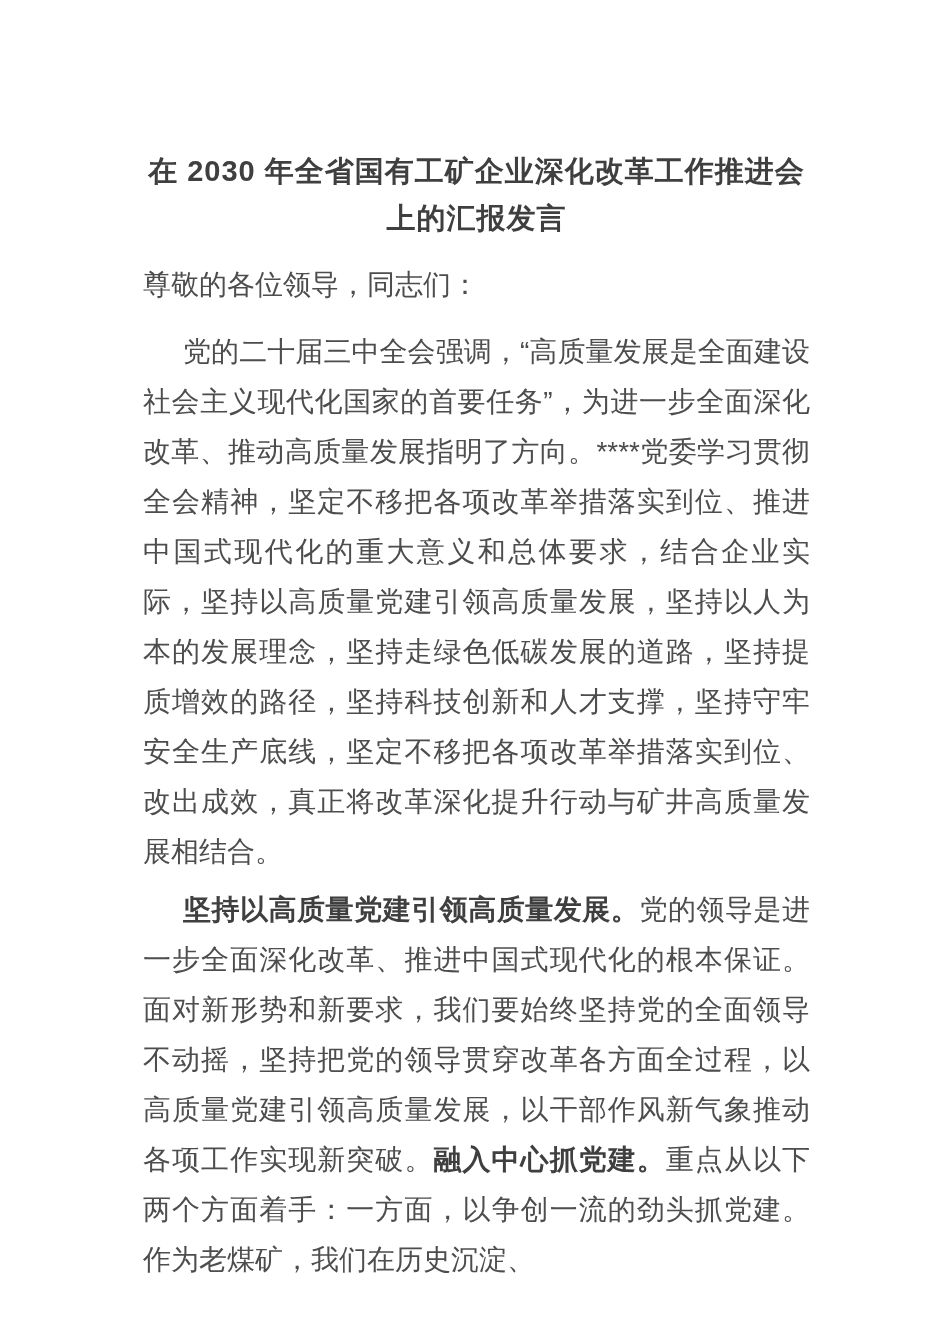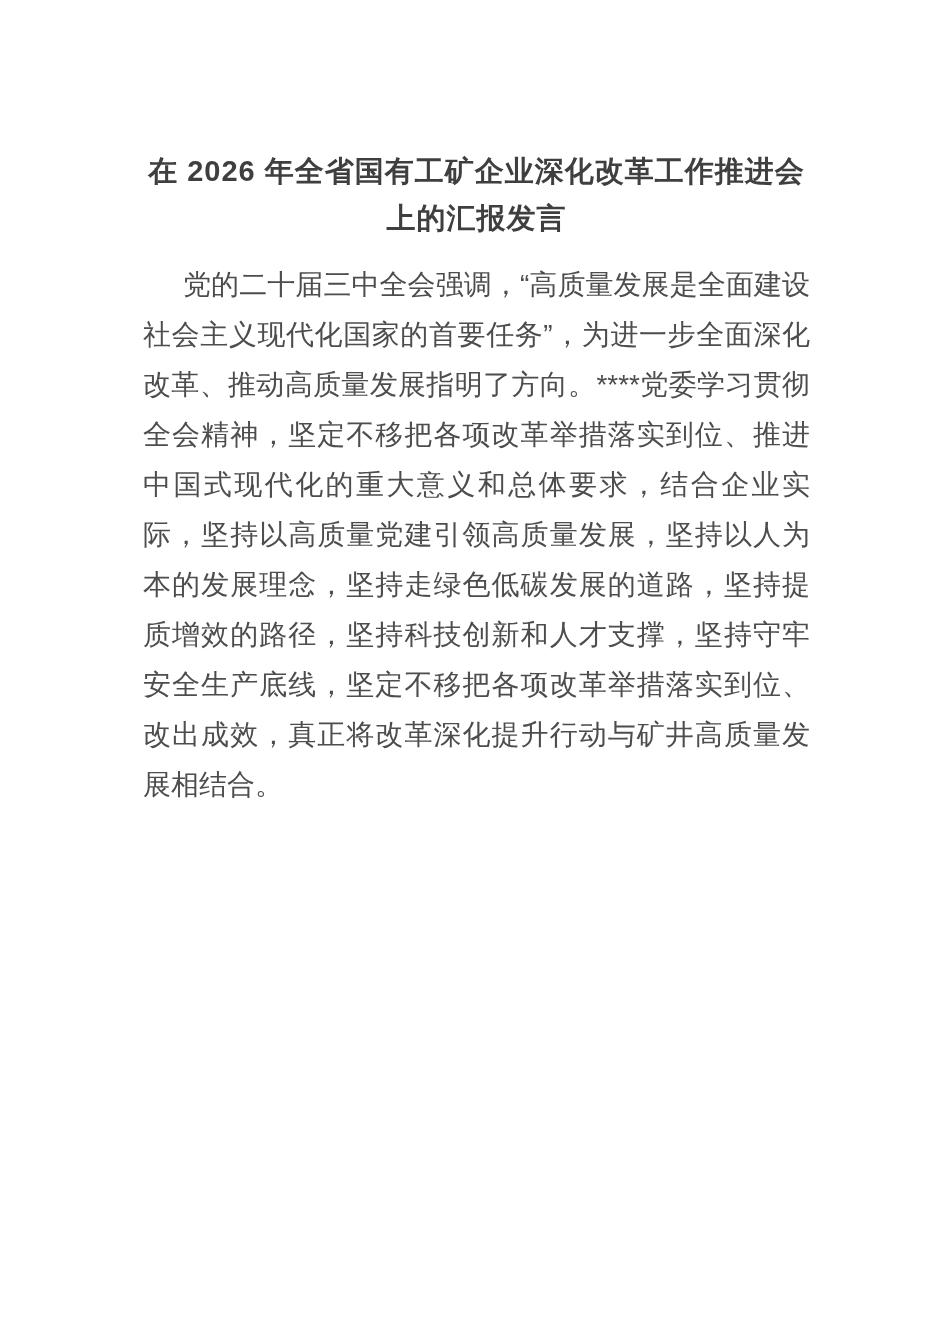--- a/index.html
+++ b/index.html
@@ -46,19 +46,21 @@
   }
   .para .run-bold {
     font-weight: 700;
     color: #3f3f3f;
   }
 </style>
 </head>
 <body>
 
 <div class="doc-page">
-  <h1 class="doc-title">在 2026 年全省国有工矿企业深化改革工作推进会上的汇报发言</h1>
+  <h1 class="doc-title">在 2030 年全省国有工矿企业深化改革工作推进会上的汇报发言</h1>
 
+  <p class="salutation">尊敬的各位领导，同志们：</p>
 
   <div id="paragraphs">
       <p class="para"><span class="run">党的二十届三中全会强调，“高质量发展是全面建设社会主义现代化国家的首要任务”，为进一步全面深化改革、推动高质量发展指明了方向。****党委学习贯彻全会精神，坚定不移把各项改革举措落实到位、推进中国式现代化的重大意义和总体要求，结合企业实际，坚持以高质量党建引领高质量发展，坚持以人为本的发展理念，坚持走绿色低碳发展的道路，坚持提质增效的路径，坚持科技创新和人才支撑，坚持守牢安全生产底线，坚定不移把各项改革举措落实到位、改出成效，真正将改革深化提升行动与矿井高质量发展相结合。</span></p>
+      <p class="para"><span class="run-bold">坚持以高质量党建引领高质量发展。</span><span class="run">党的领导是进一步全面深化改革、推进中国式现代化的根本保证。面对新形势和新要求，我们要始终坚持党的全面领导不动摇，坚持把党的领导贯穿改革各方面全过程，以高质量党建引领高质量发展，以干部作风新气象推动各项工作实现新突破。</span><span class="run-bold">融入中心抓党建。</span><span class="run">重点从以下两个方面着手：一方面，以争创一流的劲头抓党建。作为老煤矿，我们在历史沉淀、</span></p>
     </div>
 </div>
 
 </body></html>

